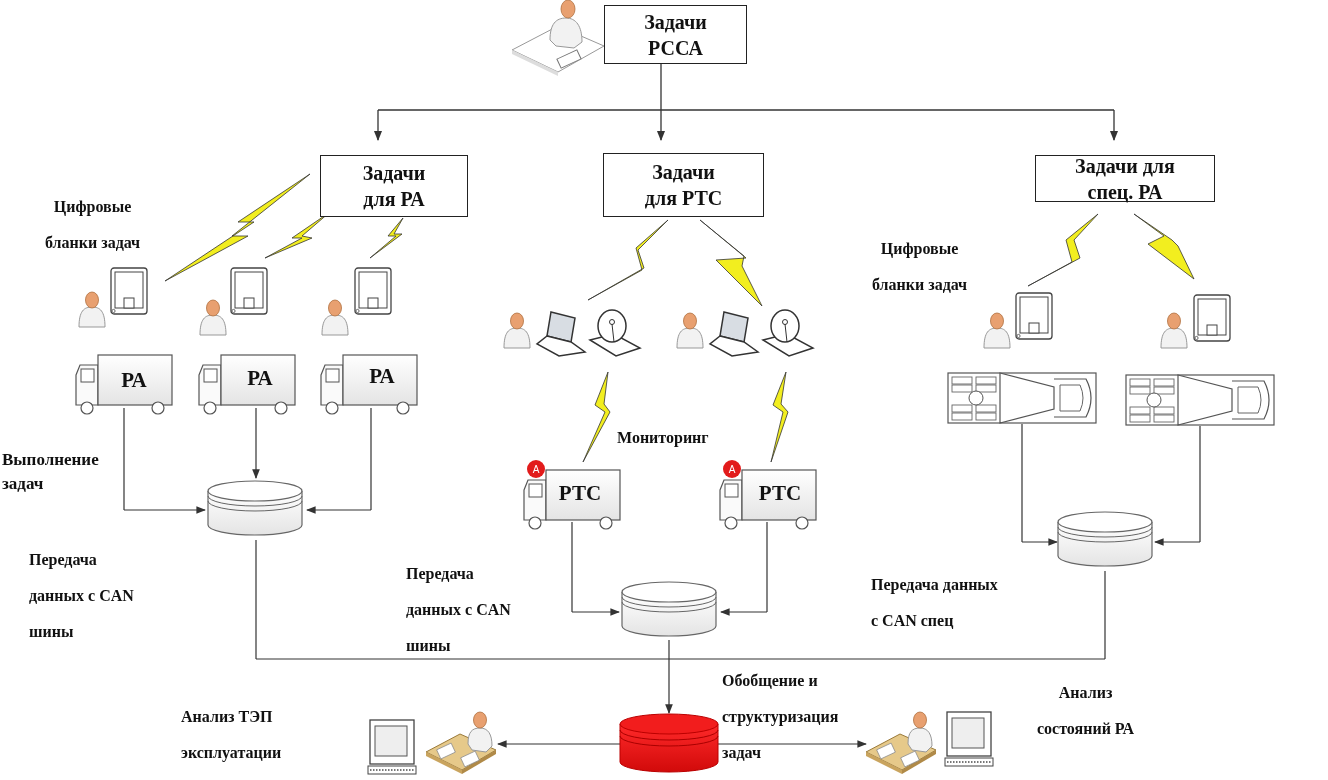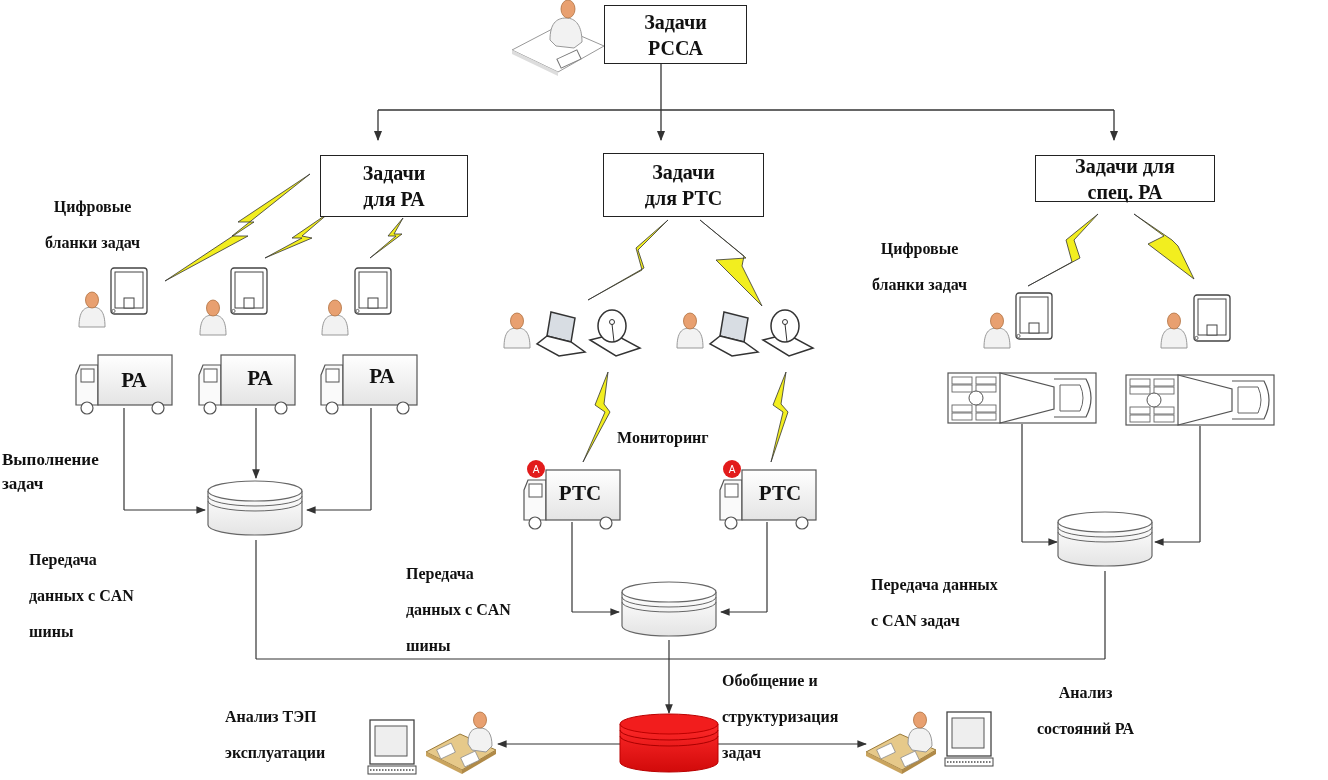--- a/index.html
+++ b/index.html
@@ -255,20 +255,20 @@
 <div class="lbl" style="left:29px;top:542px;">Передача
 данных с CAN
 шины</div>
 <div class="lbl" style="left:617px;top:420px;">Мониторинг</div>
 <div class="lbl" style="left:406px;top:556px;">Передача
 данных с CAN
 шины</div>
 <div class="lbl" style="left:872px;top:231px;text-align:center;">Цифровые
 бланки задач</div>
 <div class="lbl" style="left:871px;top:567px;">Передача данных
-с CAN задач</div>
+с CAN спец</div>
 <div class="lbl" style="left:722px;top:663px;">Обобщение и
 структуризация
 задач</div>
-<div class="lbl" style="left:181px;top:699px;margin-left:44px;">Анализ ТЭП
+<div class="lbl" style="left:181px;top:699px;">Анализ ТЭП
 эксплуатации</div>
 <div class="lbl" style="left:1037px;top:675px;text-align:center;">Анализ
 состояний РА</div>
 
 </body></html>

